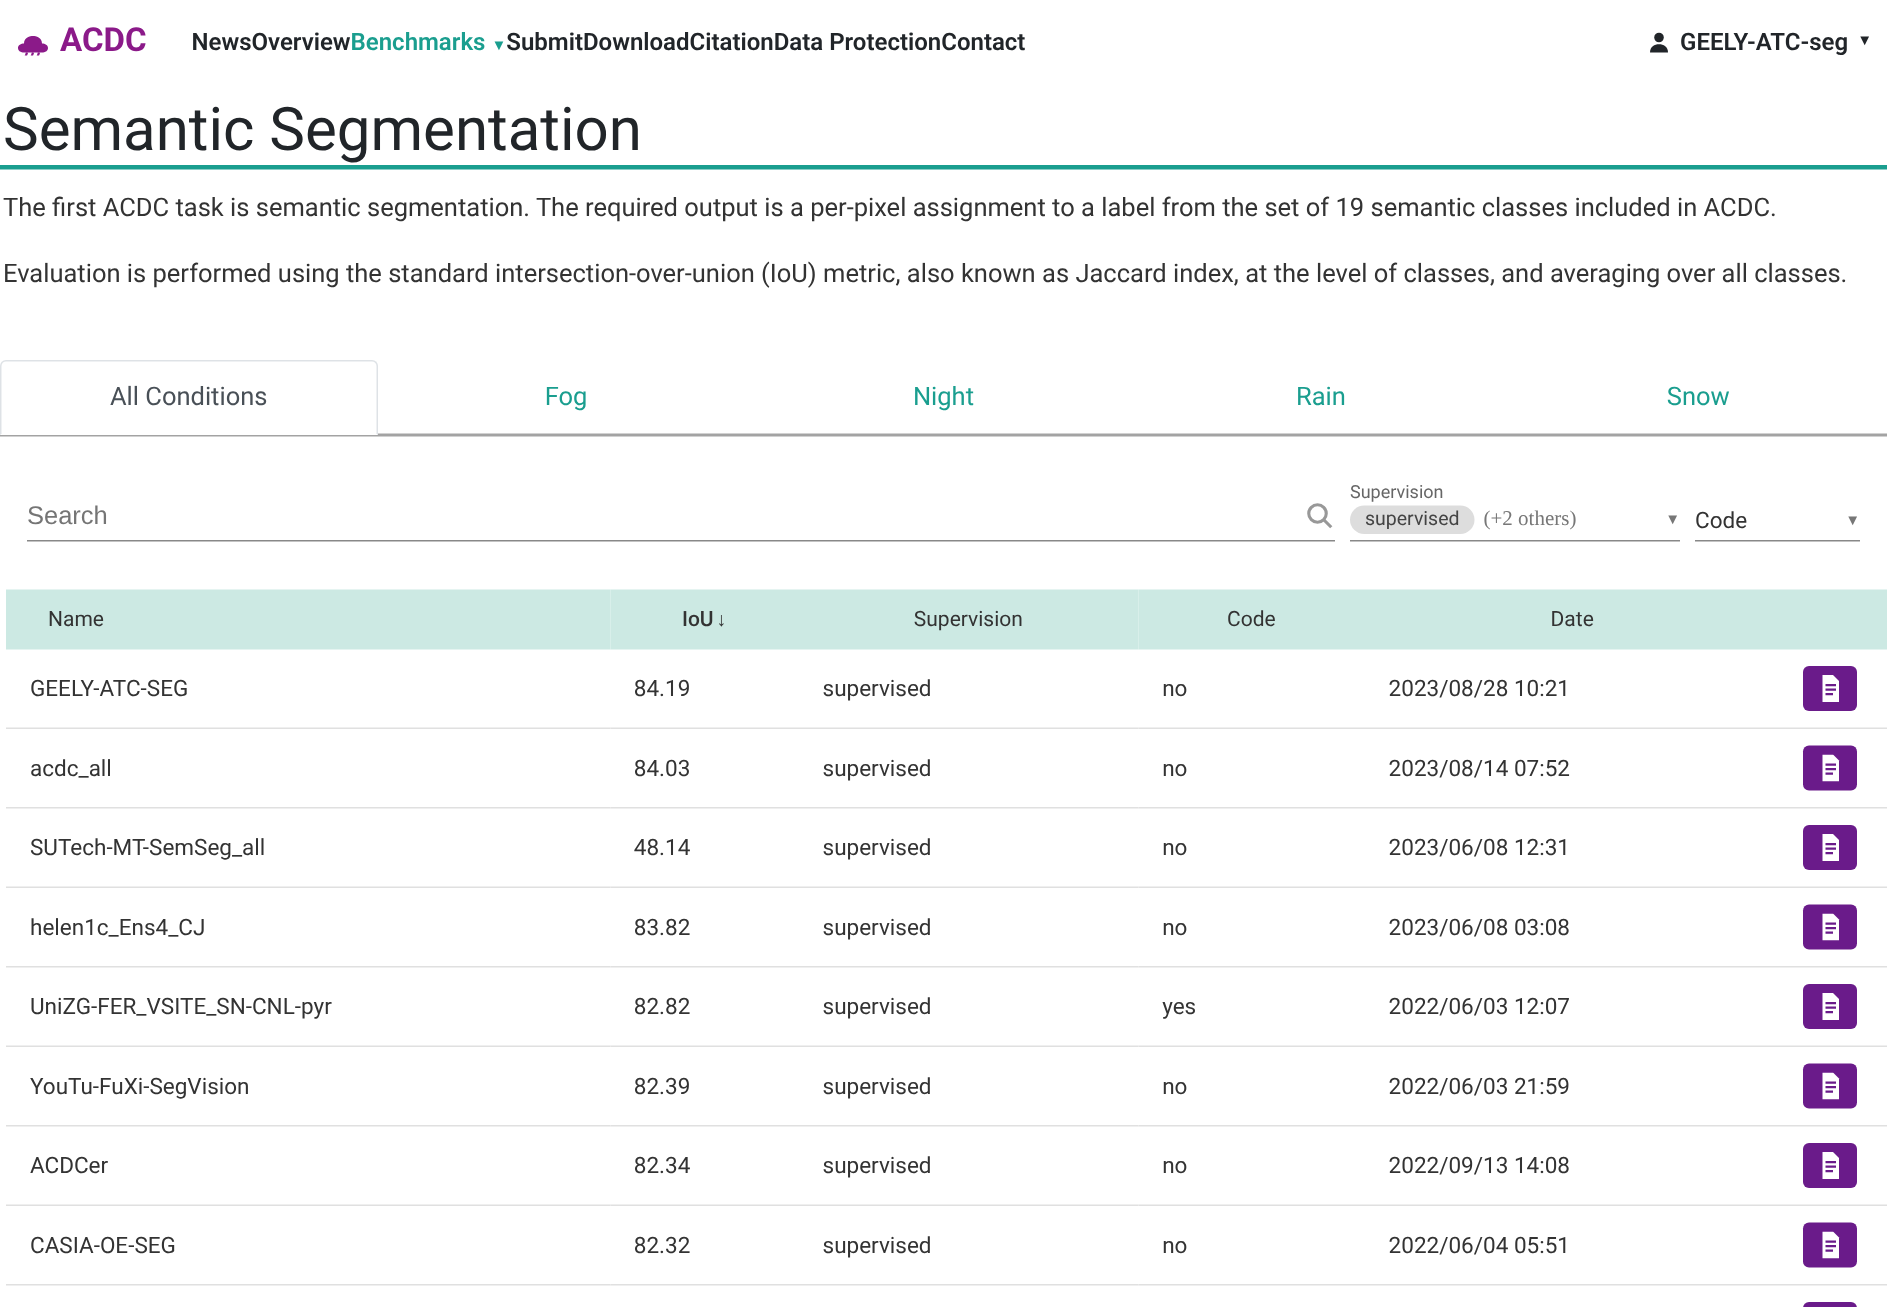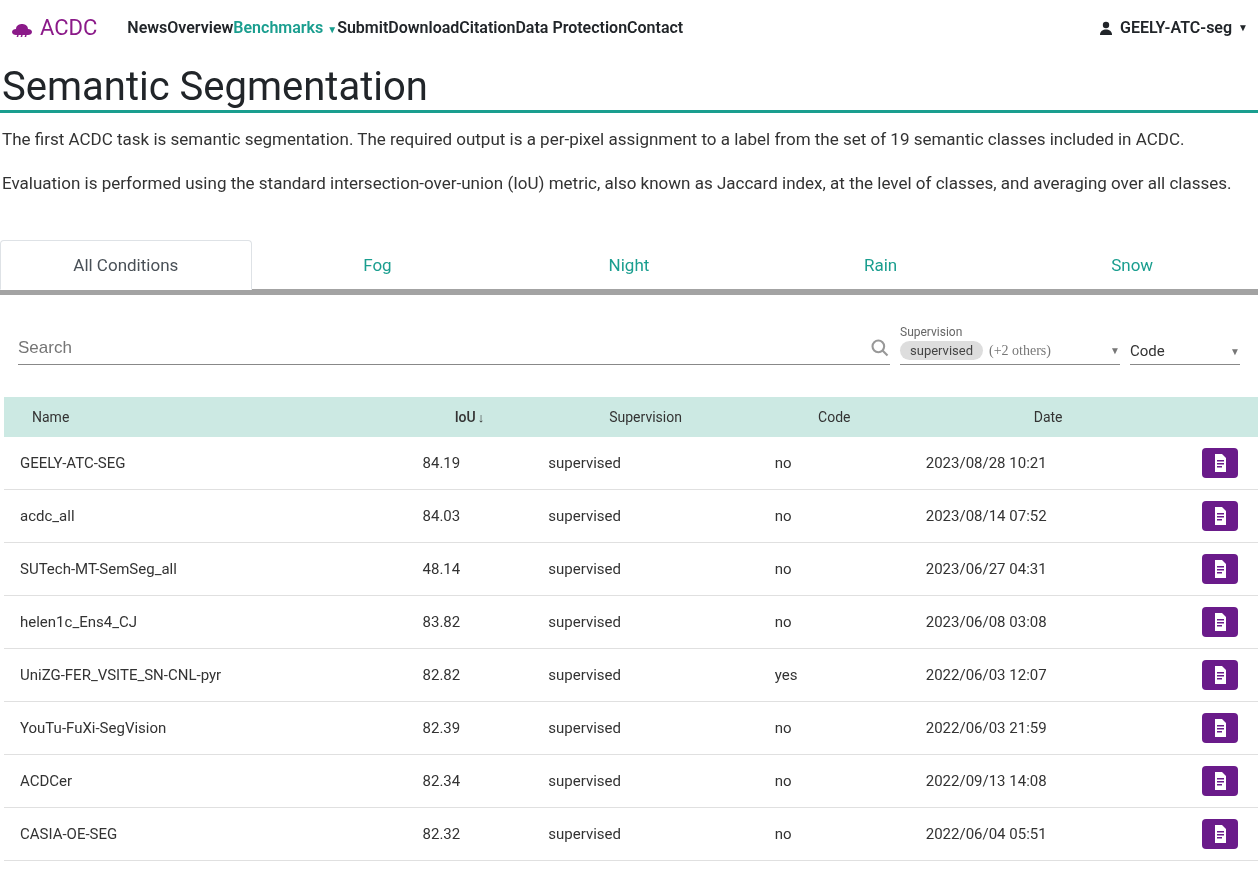--- a/index.html
+++ b/index.html
@@ -1,31 +1,31 @@
 <!DOCTYPE html>
 <html><head>
 <meta charset="utf-8">
 <style>
 * { margin: 0; padding: 0; box-sizing: border-box; }
 body { font-family: -apple-system, BlinkMacSystemFont, "Segoe UI", Roboto, sans-serif; color: #212529; background: #fff; }
 .navbar { display: flex; align-items: center; padding: 8px 10px; height: 55px; }
 .brand { display: flex; align-items: center; gap: 6px; margin-right: 30px; }
 .brand-icon { width: 24px; height: 18px; }
-.brand-text { font-size: 22px; font-weight: 400; color: #8b1a89; }
+.brand-text { font-size: 22px; font-weight: 700; color: #8b1a89; }
 .nav-links { display: flex; align-items: center; }
 .nav-link { font-size: 16px; font-weight: 600; color: #212529; text-decoration: none; cursor: pointer; }
 .nav-link.active { color: #1a9e8f; }
 .nav-caret { font-size: 10px; margin-left: 4px; color: #1a9e8f; }
 .nav-user { margin-left: auto; display: flex; align-items: center; gap: 6px; font-size: 16px; font-weight: 600; cursor: pointer; }
 .user-icon { width: 16px; height: 16px; }
 .dropdown-caret { font-size: 10px; }
 .page-title { font-size: 40px; font-weight: 400; margin: 8px 0 4px 0; padding: 0 2px; border-bottom: 3px solid #1a9e8f; }
 .description { font-size: 17px; color: #333; padding: 10px 2px; line-height: 1.5; }
 .description p { margin-bottom: 18px; }
-.tabs { display: flex; border-bottom: 6px solid #a3a3a3; margin-top: 16px; }
+.tabs { display: flex; border-bottom: 2px solid #a3a3a3; margin-top: 16px; }
 .tab { flex: 1; text-align: center; padding: 14px 0; font-size: 17px; cursor: pointer; color: #1a9e8f; border: 1px solid transparent; border-bottom: none; }
 .tab.active { color: #495057; border: 1px solid #dee2e6; border-bottom: 1px solid #fff; border-radius: 4px 4px 0 0; margin-bottom: -1px; background: #fff; }
 .filter-row { display: flex; align-items: flex-end; gap: 10px; padding: 30px 18px 14px 18px; }
 .search-wrap { flex: 1; position: relative; border-bottom: 1px solid #888; display: flex; align-items: center; gap: 16px; }
 .search-input { flex: 1; border: none; outline: none; font-size: 17px; padding: 6px 0; color: #555; background: transparent; }
 .search-icon { width: 20px; height: 20px; opacity: 0.6; margin-left: 4px; }
 .filter-col { display: flex; flex-direction: column; min-width: 220px; border-bottom: 1px solid #888; padding-bottom: 4px; }
 .filter-label { font-size: 12px; color: #666; margin-bottom: 2px; }
 .filter-content { display: flex; align-items: center; gap: 6px; }
 .chip { background: #ddd; color: #444; font-size: 13px; padding: 2px 10px; border-radius: 10px; }
@@ -160,21 +160,21 @@
               <rect x="5" y="9" width="7" height="1.5" fill="#6a1b8a"></rect>
               <rect x="5" y="12" width="5" height="1.5" fill="#6a1b8a"></rect>
             </svg>
           </span></td>
       </tr>
       <tr>
         <td>SUTech-MT-SemSeg_all</td>
         <td class="center">48.14</td>
         <td class="center">supervised</td>
         <td class="center ">no</td>
-        <td class="center">2023/06/27 04:31</td>
+        <td class="center">2023/06/08 12:31</td>
         <td class="center"><span class="action-btn">
             <svg class="doc-icon" viewBox="0 0 16 18" fill="#fff">
               <path d="M3 0 L10 0 L14 4 L14 18 L3 18 Z"></path>
               <rect x="5" y="6" width="7" height="1.5" fill="#6a1b8a"></rect>
               <rect x="5" y="9" width="7" height="1.5" fill="#6a1b8a"></rect>
               <rect x="5" y="12" width="5" height="1.5" fill="#6a1b8a"></rect>
             </svg>
           </span></td>
       </tr>
       <tr>

